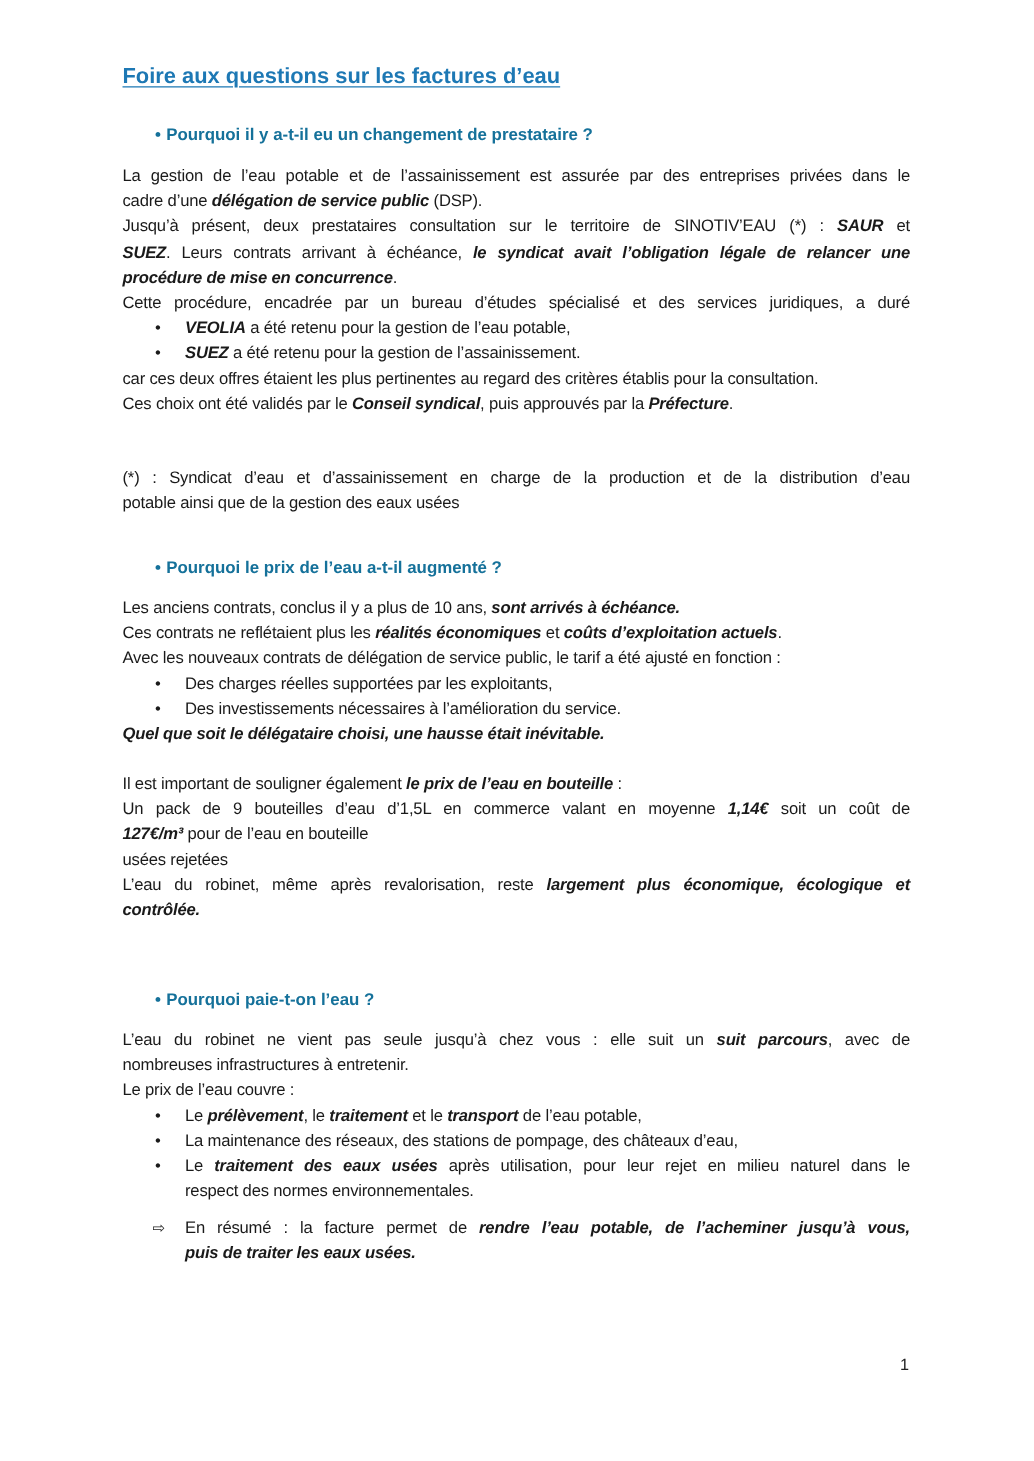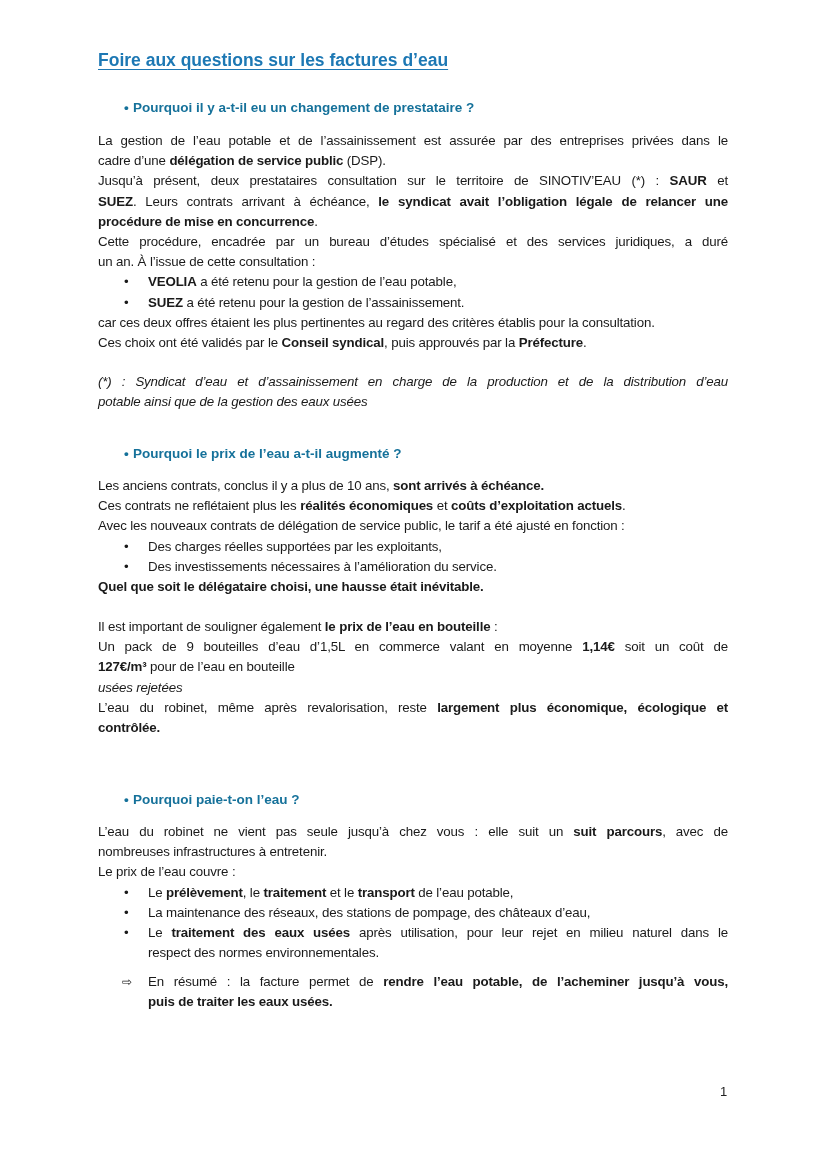--- a/index.html
+++ b/index.html
@@ -15,26 +15,26 @@
   }
   .q {
     position:absolute; left:0; width:630px; font-size:13.5px; font-weight:bold; color:#15719a;
   }
   .q .dot { position:absolute; left:26px; top:0; }
   .q .txt { position:absolute; left:35px; top:0; white-space:nowrap; }
   .p {
     position:absolute; left:0; width:630px; font-size:13.3px; line-height:20.2px;
     text-align:justify; letter-spacing:-0.15px;
   }
-  .p b { font-weight:bold; }
+  .p b { font-weight:bold;font-style:italic; }
   .line { display:block; white-space:nowrap; }
   .just { display:block; text-align:justify; text-align-last:justify; white-space:normal; }
   .li { display:block; position:relative; padding-left:50px; white-space:nowrap; }
   .li .bul { position:absolute; left:26px; top:0; }
-  .it { font-style:italic; }
+  .it { }
   .arrow { position:absolute; left:24px; top:0; font-size:12px; }
   .pagenum { position:absolute; left:720px; top:1084px; font-size:13px; color:#222; }
 </style>
 </head>
 <body>
 
 <div class="page">
 
   <div class="title">Foire aux questions sur les factures d’eau</div>
 
@@ -43,21 +43,20 @@
     <span class="txt">Pourquoi il y a-t-il eu un changement de prestataire ?</span>
   </div>
 
   <div class="p" style="top:131px;">
     <span class="just">La gestion de l’eau potable et de l’assainissement est assurée par des entreprises privées dans le</span>
     <span class="line"><span>cadre d’une </span><b>délégation de service public</b><span> (DSP).</span></span>
     <span class="just"><span>Jusqu’à présent, deux prestataires consultation sur le territoire de SINOTIV’EAU (*) : </span><b>SAUR</b><span> et</span></span>
     <span class="just"><b>SUEZ</b><span>. Leurs contrats arrivant à échéance, </span><b>le syndicat avait l’obligation légale de relancer une</b></span>
     <span class="line"><b>procédure de mise en concurrence</b><span>.</span></span>
     <span class="just">Cette procédure, encadrée par un bureau d’études spécialisé et des services juridiques, a duré</span>
-    <span class="line">un an. À l’issue de cette consultation :</span>
     <span class="li"><span class="bul">•</span><b>VEOLIA</b><span> a été retenu pour la gestion de l’eau potable,</span></span>
     <span class="li"><span class="bul">•</span><b>SUEZ</b><span> a été retenu pour la gestion de l’assainissement.</span></span>
     <span class="line">car ces deux offres étaient les plus pertinentes au regard des critères établis pour la consultation.</span>
     <span class="line"><span>Ces choix ont été validés par le </span><b>Conseil syndical</b><span>, puis approuvés par la </span><b>Préfecture</b><span>.</span></span>
   </div>
 
   <div class="p it" style="top:372px;">
     <span class="just">(*) : Syndicat d’eau et d’assainissement en charge de la production et de la distribution d’eau</span>
     <span class="line">potable ainsi que de la gestion des eaux usées</span>
   </div>

